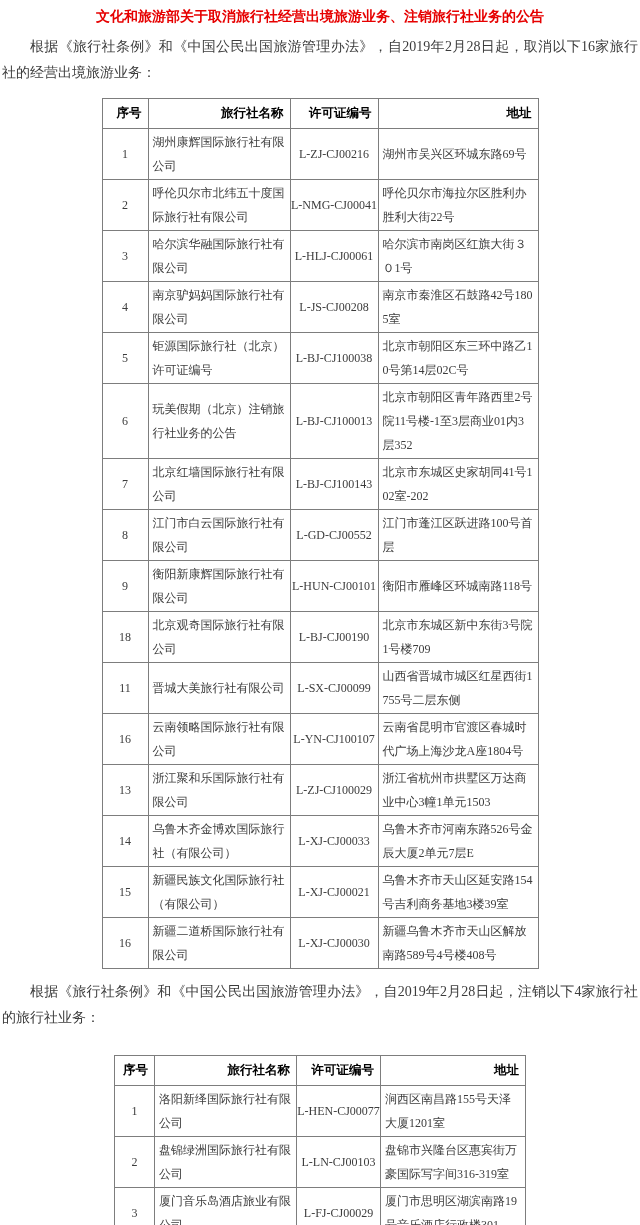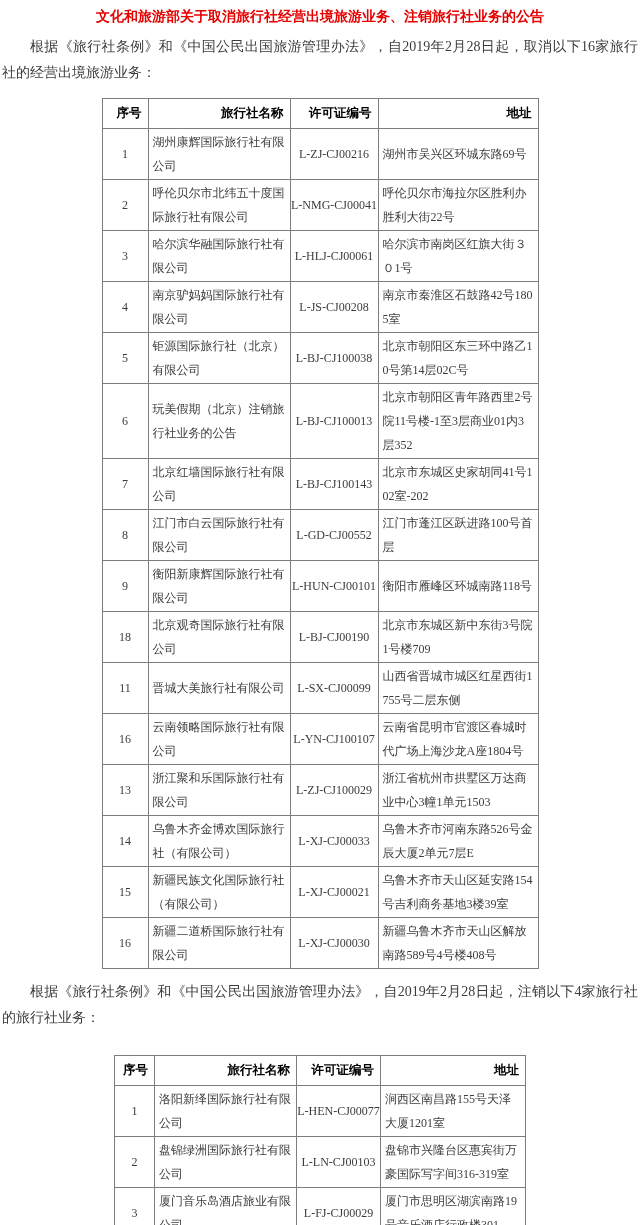--- a/index.html
+++ b/index.html
@@ -104,21 +104,21 @@
           <td>哈尔滨市南岗区红旗大街３０1号</td>
         </tr>
         <tr>
           <td>4</td>
           <td>南京驴妈妈国际旅行社有限公司</td>
           <td>L-JS-CJ00208</td>
           <td>南京市秦淮区石鼓路42号1805室</td>
         </tr>
         <tr>
           <td>5</td>
-          <td>钜源国际旅行社（北京）有限公司</td>
+          <td>钜源国际旅行社（北京）许可证编号</td>
           <td>L-BJ-CJ100038</td>
           <td>北京市朝阳区东三环中路乙10号第14层02C号</td>
         </tr>
         <tr>
           <td>6</td>
           <td>玩美假期（北京）注销旅行社业务的公告</td>
           <td>L-BJ-CJ100013</td>
           <td>北京市朝阳区青年路西里2号院11号楼-1至3层商业01内3层352</td>
         </tr>
         <tr>

